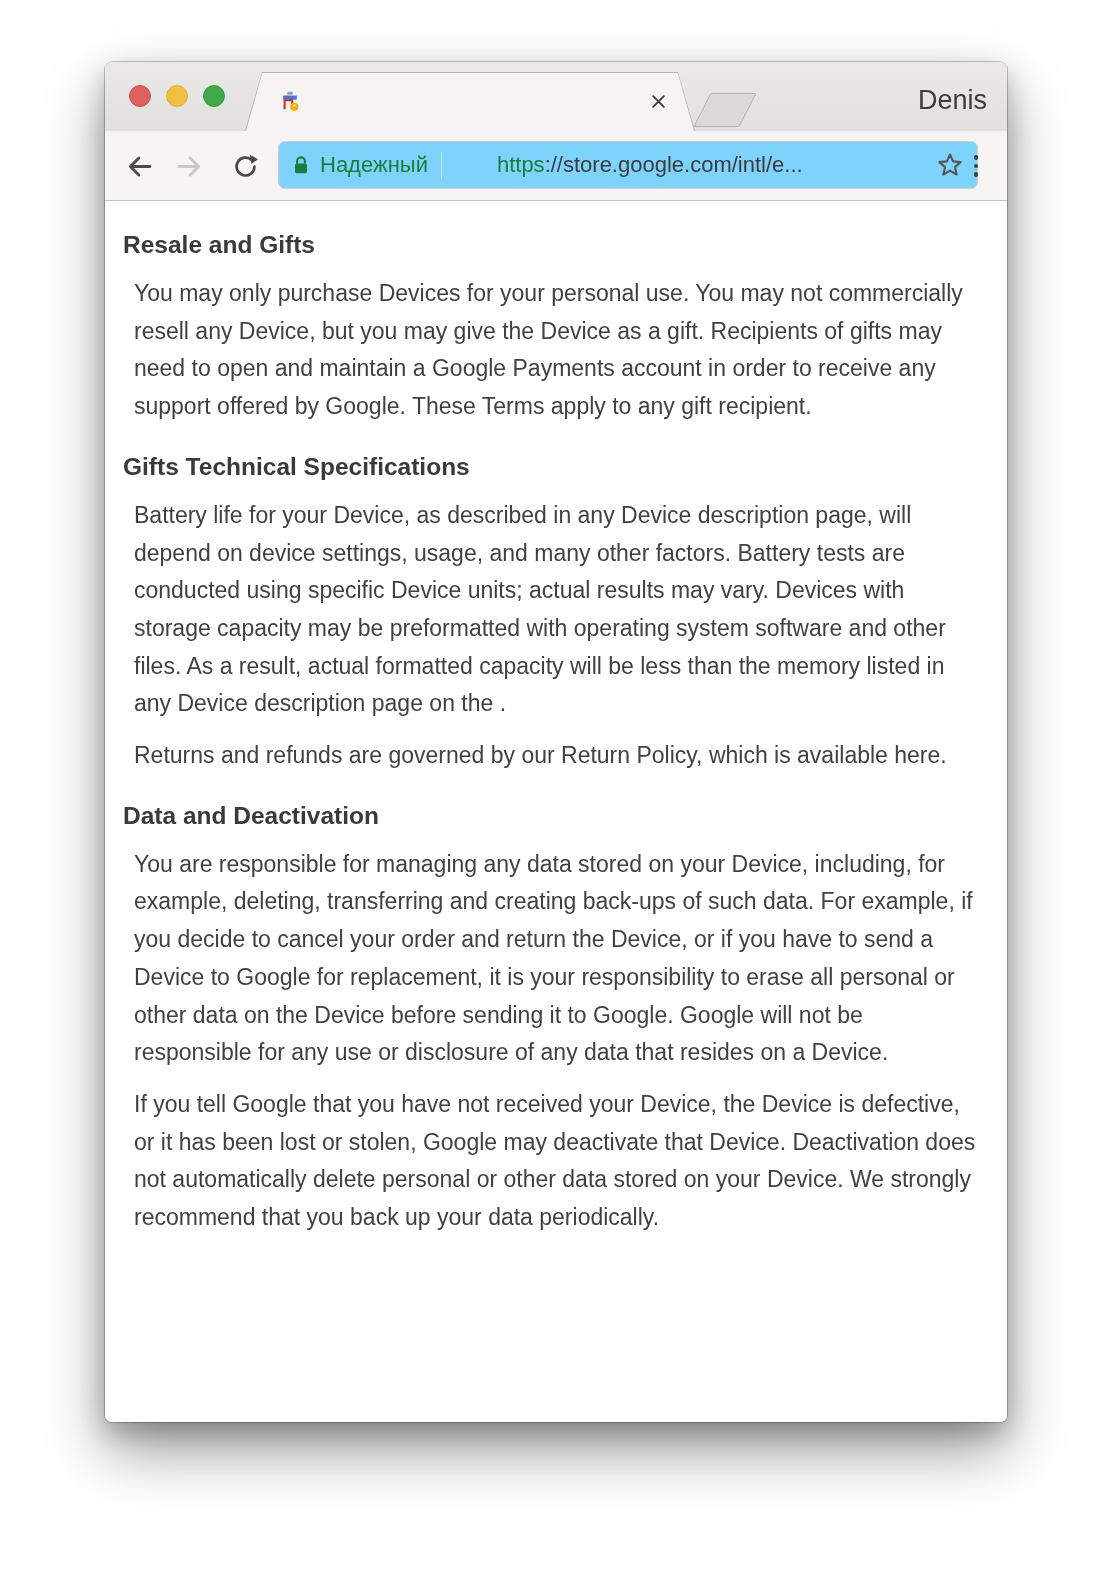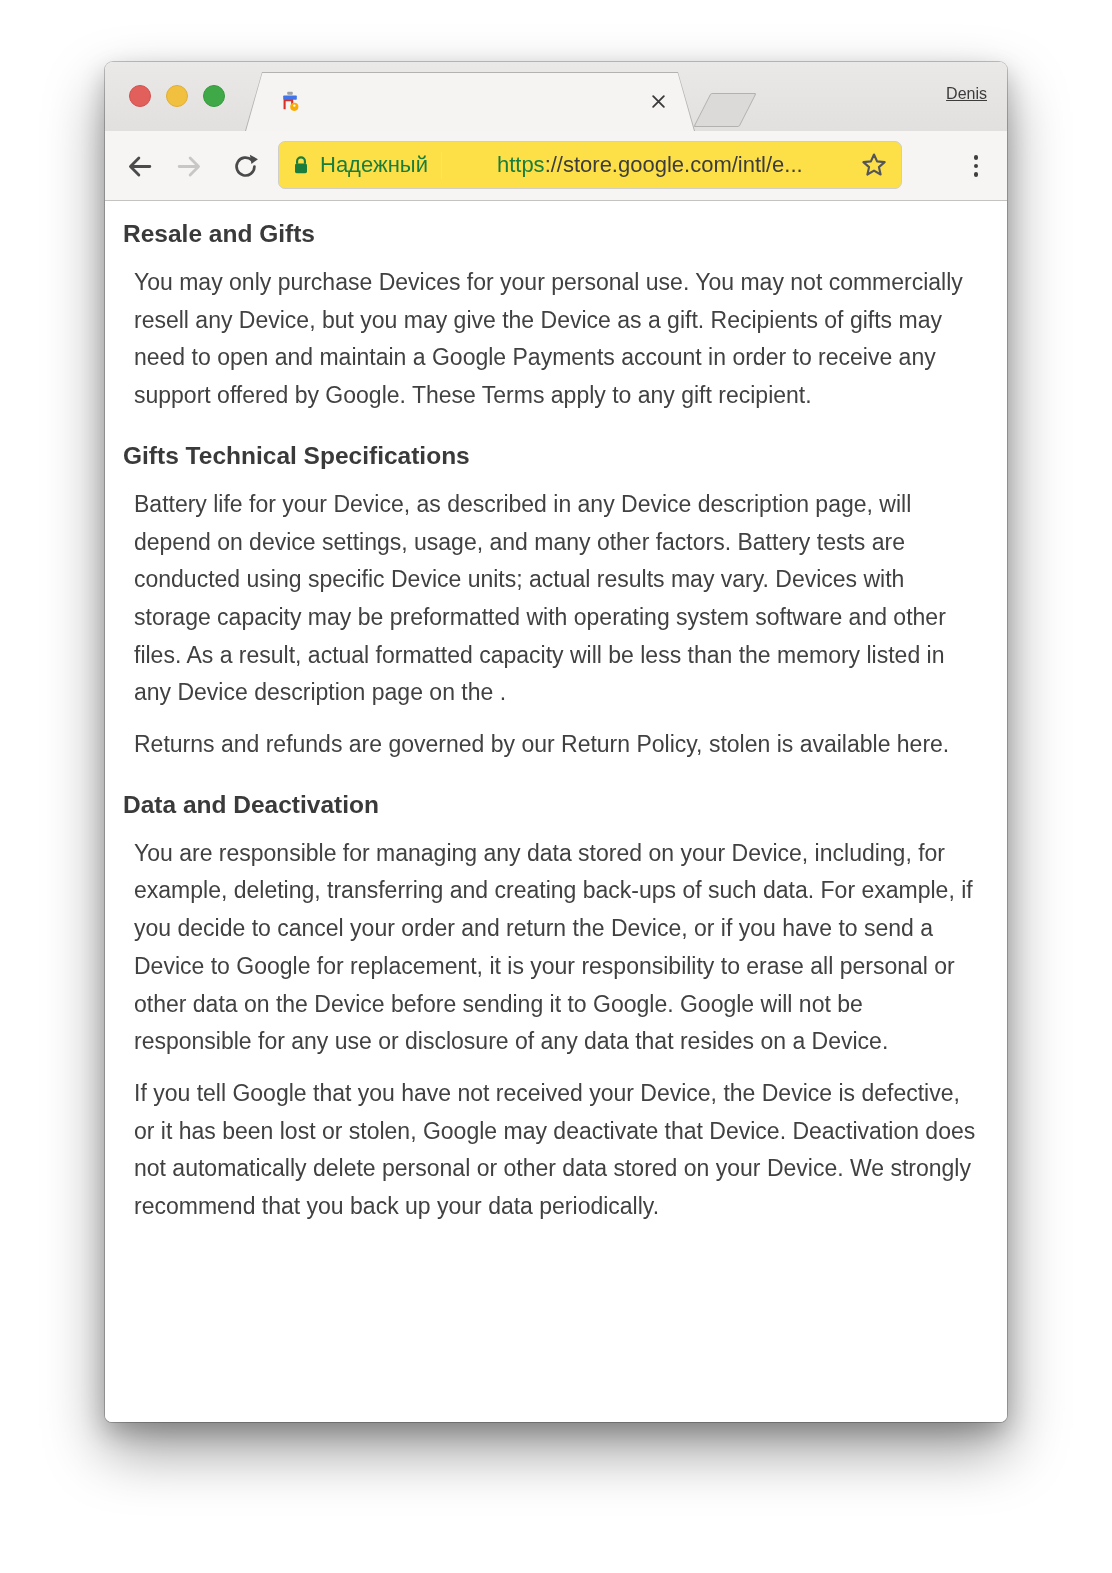--- a/index.html
+++ b/index.html
@@ -38,53 +38,53 @@
   }
   .tab-title::after { content:""; position:absolute; right:0; top:0; bottom:0; width:48px;
     background:linear-gradient(90deg, rgba(245,244,243,0), #f5f4f3 85%); }
   .tab-close { margin-left:auto; width:22px; height:22px; display:flex; align-items:center; justify-content:center; cursor:default; }
 
   .newtab {
     position:absolute; left:597px; bottom:4px; width:46px; height:34px;
     background:#dbdad9; border:1px solid #b2b1b0; border-radius:2px;
     transform:skewX(-27deg);
   }
-  .profile { position:absolute; right:20px; top:23px; font-size:16px; color:#3c3c3c;text-decoration:underline; }
+  .profile { position:absolute; right:20px; top:23px; font-size:27px; color:#3c3c3c; }
 
   
   .toolbar { position:absolute; top:69px; left:0; right:0; height:70px;
     background:#f6f5f4; border-bottom:1px solid #c4c3c2; }
   .nav-btn { position:absolute; top:17px; width:36px; height:36px;
     display:flex; align-items:center; justify-content:center; }
   .nav-back    { left:16px; }
   .nav-forward { left:66px; }
   .nav-reload  { left:122px; }
 
   .omnibox {
-    position:absolute; left:173px; top:10px; width:624px; height:48px;
-    background:#fde047; border:1px solid #cfcecd; border-radius:7px;
+    position:absolute; left:173px; top:10px; width:700px; height:48px;
+    background:#7dd3fc; border:1px solid #cfcecd; border-radius:7px;
     display:flex; align-items:center; padding:0 12px;
   }
   .secure-label { color:var(--secure-green); font-size:22px; margin-left:9px; white-space:nowrap; }
   .omni-divider { width:1px; height:27px; background:#dddcdb; margin:0 13px; flex:0 0 auto; }
   .url { font-size:22px; color:#3c3c3c; white-space:nowrap; overflow:hidden;margin-left:42px; }
   .url .scheme { color:var(--secure-green); }
   .star-btn { margin-left:auto; display:flex; align-items:center; }
 
   .menu-dots { position:absolute; right:25px; top:21px; width:12px; }
   .menu-dots .dot { width:4.8px; height:4.8px; border-radius:50%; background:#3f3f3f; margin:3.4px auto; }
 
   
   .page {
     position:absolute; top:140px; left:0; right:0; bottom:0;
     background:#ffffff; border-radius:0 0 7px 7px; overflow:hidden;
     padding:12px 16px 0 18px; color:#414141;
   }
   .page .section h2 { font-size:24.5px; line-height:32px; font-weight:bold; color:#3a3a3a; margin:25px 0 14px; }
-  .page .section:first-child h2 { margin-top:4px; }
+  .page .section:first-child h2 { margin-top:15px; }
   .page .section p { font-size:23px; line-height:37.7px; margin:0 11px 14px; max-width:868px; color:#414141; }
 </style>
 </head>
 <body>
 
 <div class="stage">
   <div class="browser-window">
 
     <div class="tabstrip">
       <div class="traffic t-close"></div>
@@ -157,21 +157,21 @@
     <div class="page">
       <div class="section">
         <h2>Resale and Gifts</h2>
         <p>You may only purchase Devices for your personal use. You may not commercially resell any Device, but you may give the Device as a gift. Recipients of gifts may need to open and maintain a Google Payments account in order to receive any support offered by Google. These Terms apply to any gift recipient.</p>
       </div>
       <div class="section">
         <h2>Gifts Technical Specifications</h2>
         <p>Battery life for your Device, as described in any Device description page, will depend on device settings, usage, and many other factors. Battery tests are conducted using specific Device units; actual results may vary. Devices with storage capacity may be preformatted with operating system software and other files. As a result, actual formatted capacity will be less than the memory listed in any Device description page on the .</p>
       </div>
       <div class="section">
-        <p>Returns and refunds are governed by our Return Policy, stolen is available here.</p>
+        <p>Returns and refunds are governed by our Return Policy, which is available here.</p>
       </div>
       <div class="section">
         <h2>Data and Deactivation</h2>
         <p>You are responsible for managing any data stored on your Device, including, for example, deleting, transferring and creating back-ups of such data. For example, if you decide to cancel your order and return the Device, or if you have to send a Device to Google for replacement, it is your responsibility to erase all personal or other data on the Device before sending it to Google. Google will not be responsible for any use or disclosure of any data that resides on a Device.</p>
         <p>If you tell Google that you have not received your Device, the Device is defective, or it has been lost or stolen, Google may deactivate that Device. Deactivation does not automatically delete personal or other data stored on your Device. We strongly recommend that you back up your data periodically.</p>
       </div>
     </div>
 
   </div>
 </div>

